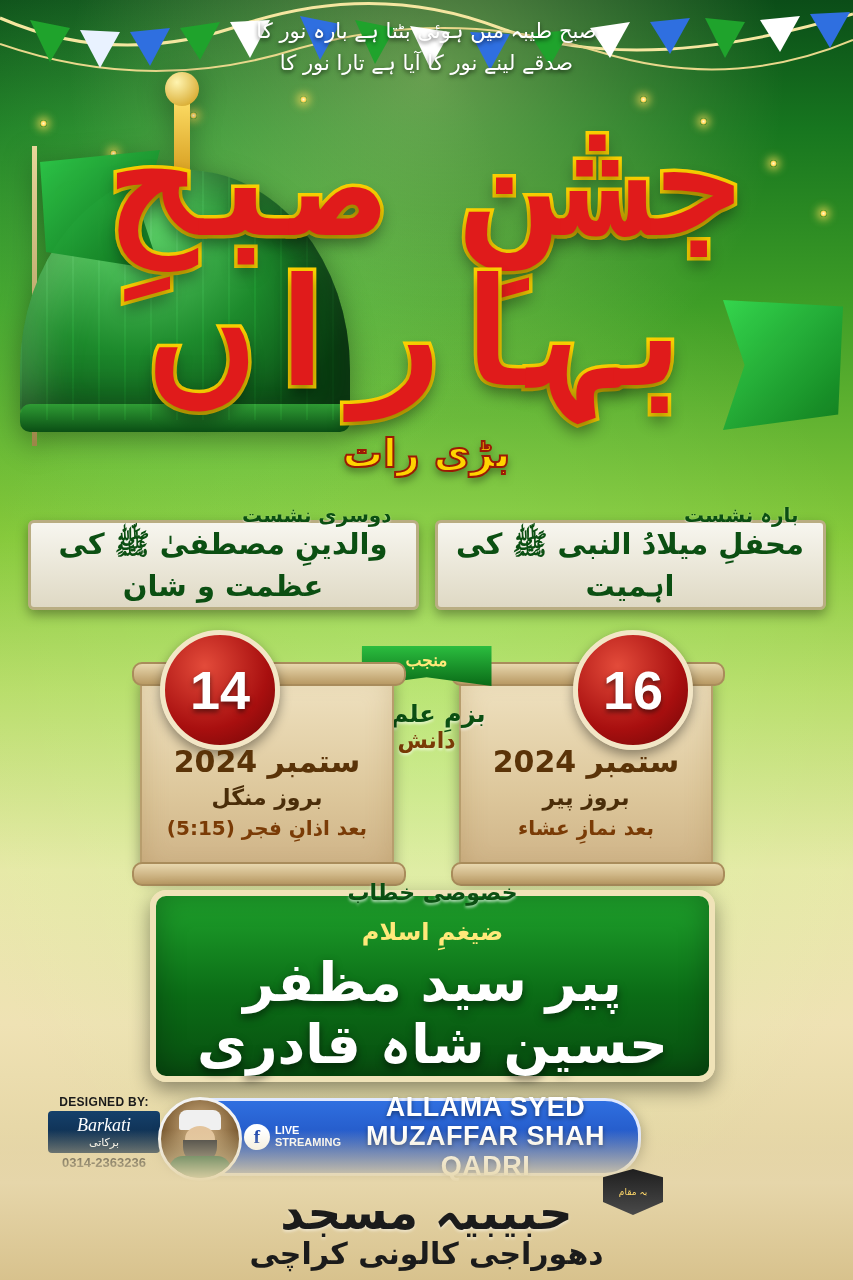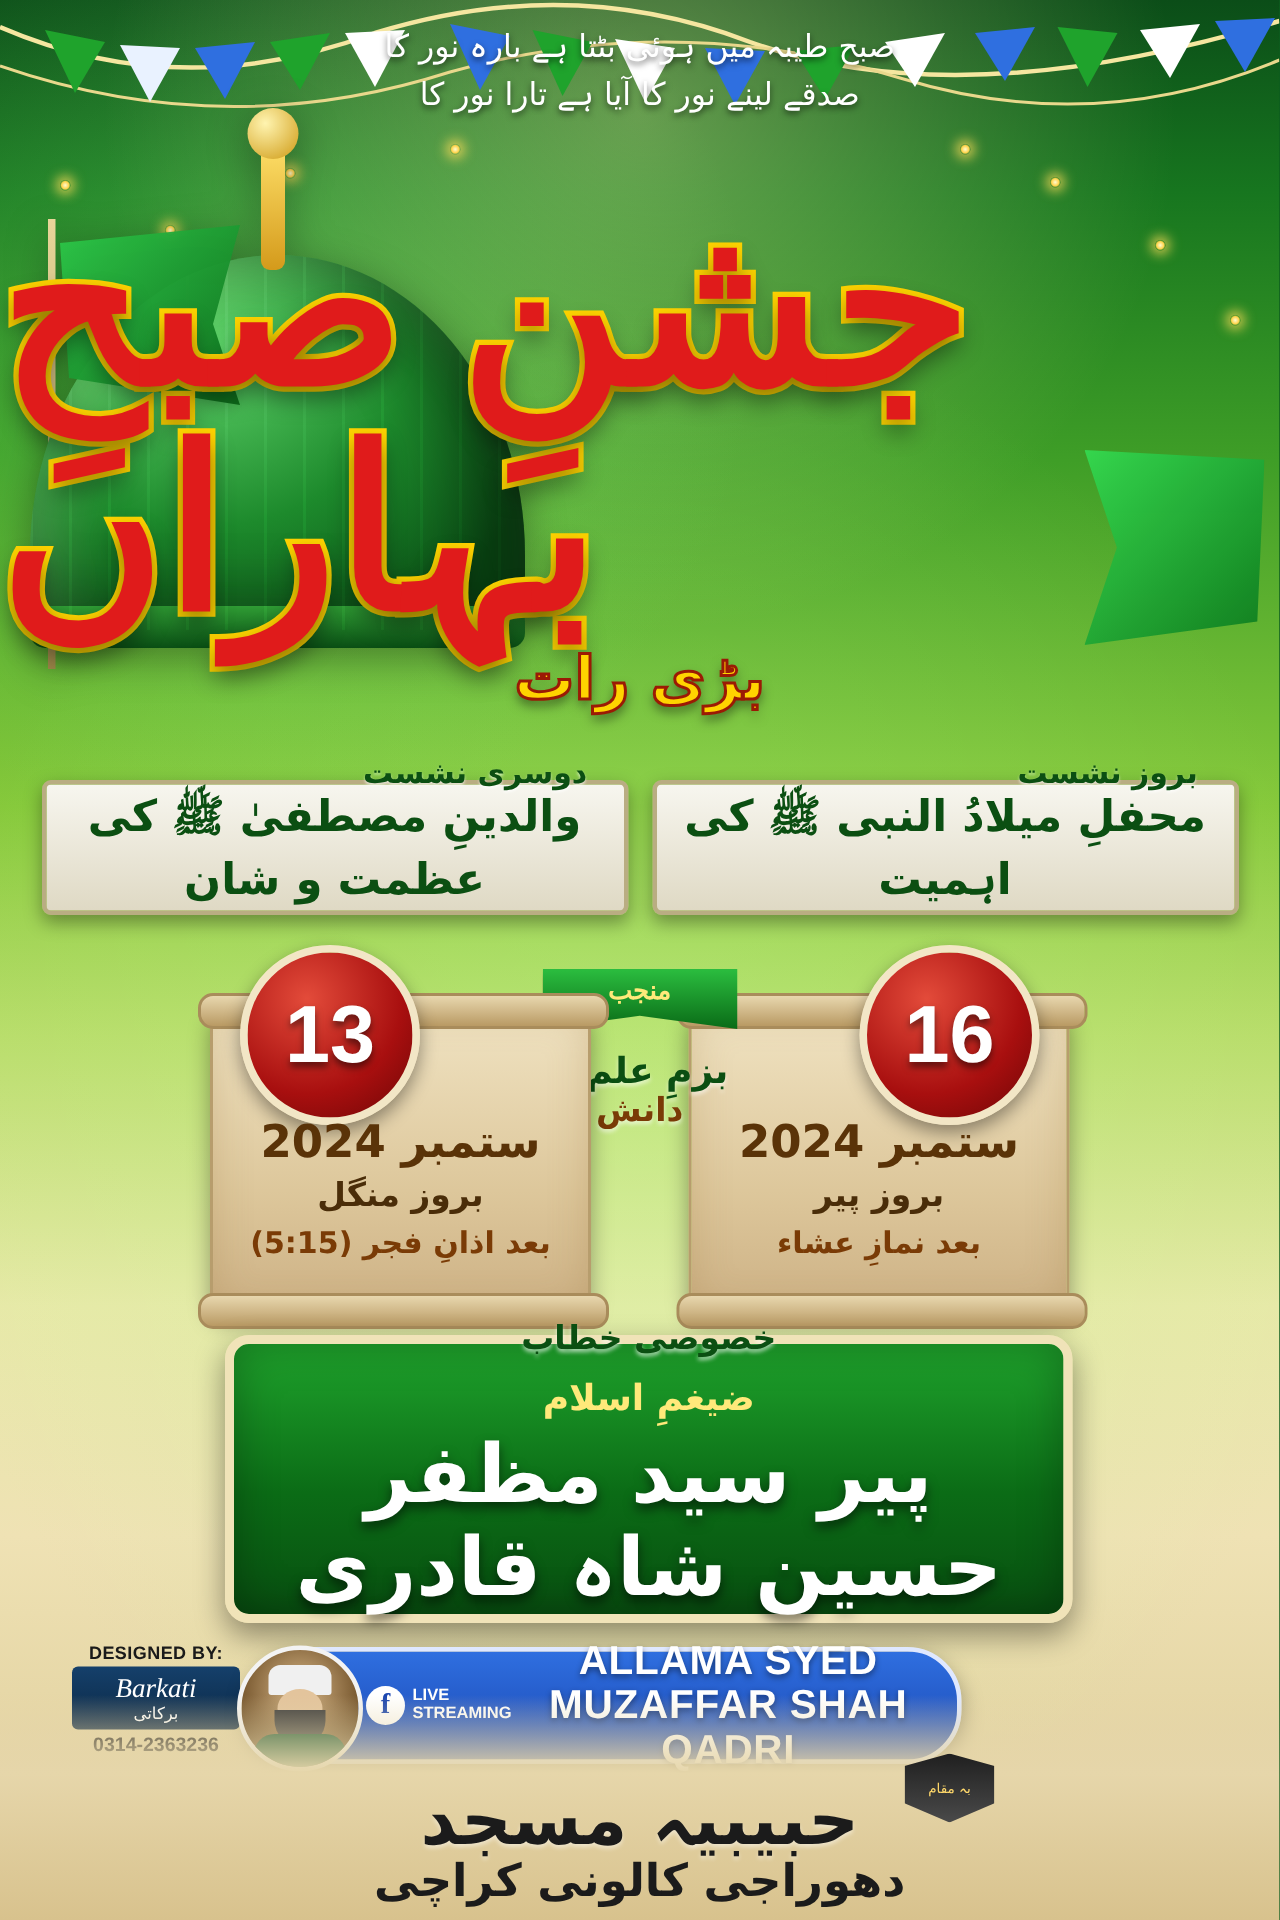--- a/index.html
+++ b/index.html
@@ -69,22 +69,22 @@
     box-shadow:0 0 8px 3px rgba(255,220,90,.75);}
   
   .couplet{
     position:absolute;top:16px;left:0;width:100%;text-align:center;
     direction:rtl;color:#ffffff;font-size:21px;line-height:1.5;
     text-shadow:0 2px 4px rgba(0,0,0,.6);
     font-family:"DejaVu Sans", sans-serif;
   }
   
   .title-main{
-    position:absolute;top:130px;left:0;width:100%;text-align:left;direction:rtl;
-    font-family:Liberation Serif, serif;
+    position:absolute;top:120px;left:0;width:100%;text-align:center;direction:rtl;
+    font-family:Liberation Mono, monospace;
     font-size:150px;font-weight:bold;line-height:1;
     color:#e01b1b;
     -webkit-text-stroke:7px #ffd400;
     paint-order:stroke fill;
     text-shadow:0 8px 16px rgba(0,0,0,.45);
     letter-spacing:-6px;
   }
   .title-sub{
     position:absolute;top:430px;left:0;width:100%;text-align:center;direction:rtl;
     font-family:"DejaVu Sans", sans-serif;
@@ -318,21 +318,21 @@
   <div class="couplet">
     <div>صبح طیبہ میں ہوئی بٹتا ہے بارہ نور کا</div>
     <div>صدقے لینے نور کا آیا ہے تارا نور کا</div>
   </div>
 
   <div class="title-main">جشنِ صبحِ بہاراں</div>
   <div class="title-sub">بڑی رات</div>
 
   <div class="sessions">
     <div class="session">
-      <div class="session-tag">بروز نشست</div>
+      <div class="session-tag">بارہ نشست</div>
       <div class="session-title">محفلِ میلادُ النبی ﷺ کی اہمیت</div>
     </div>
     <div class="session">
       <div class="session-tag">دوسری نشست</div>
       <div class="session-title">والدینِ مصطفیٰ ﷺ کی عظمت و شان</div>
     </div>
   </div>
 
   <div class="scrolls">
     <div class="scroll scroll-right">
@@ -344,21 +344,21 @@
       </div>
     </div>
 
     <div class="mid-flag">
       <div class="ribbon">منجب</div>
       <div class="mline" style="margin-top:46px">بزمِ علم و</div>
       <div class="mline two">دانش</div>
     </div>
 
     <div class="scroll scroll-left">
-      <div class="date-badge badge-left">13</div>
+      <div class="date-badge badge-left">14</div>
       <div class="scroll-body">
         <div class="scroll-month">ستمبر 2024</div>
         <div class="scroll-day">بروز منگل</div>
         <div class="scroll-time">بعد اذانِ فجر (5:15)</div>
       </div>
     </div>
   </div>
 
   <div class="speaker-panel">
     <div class="khitab">خصوصی خطاب</div>

